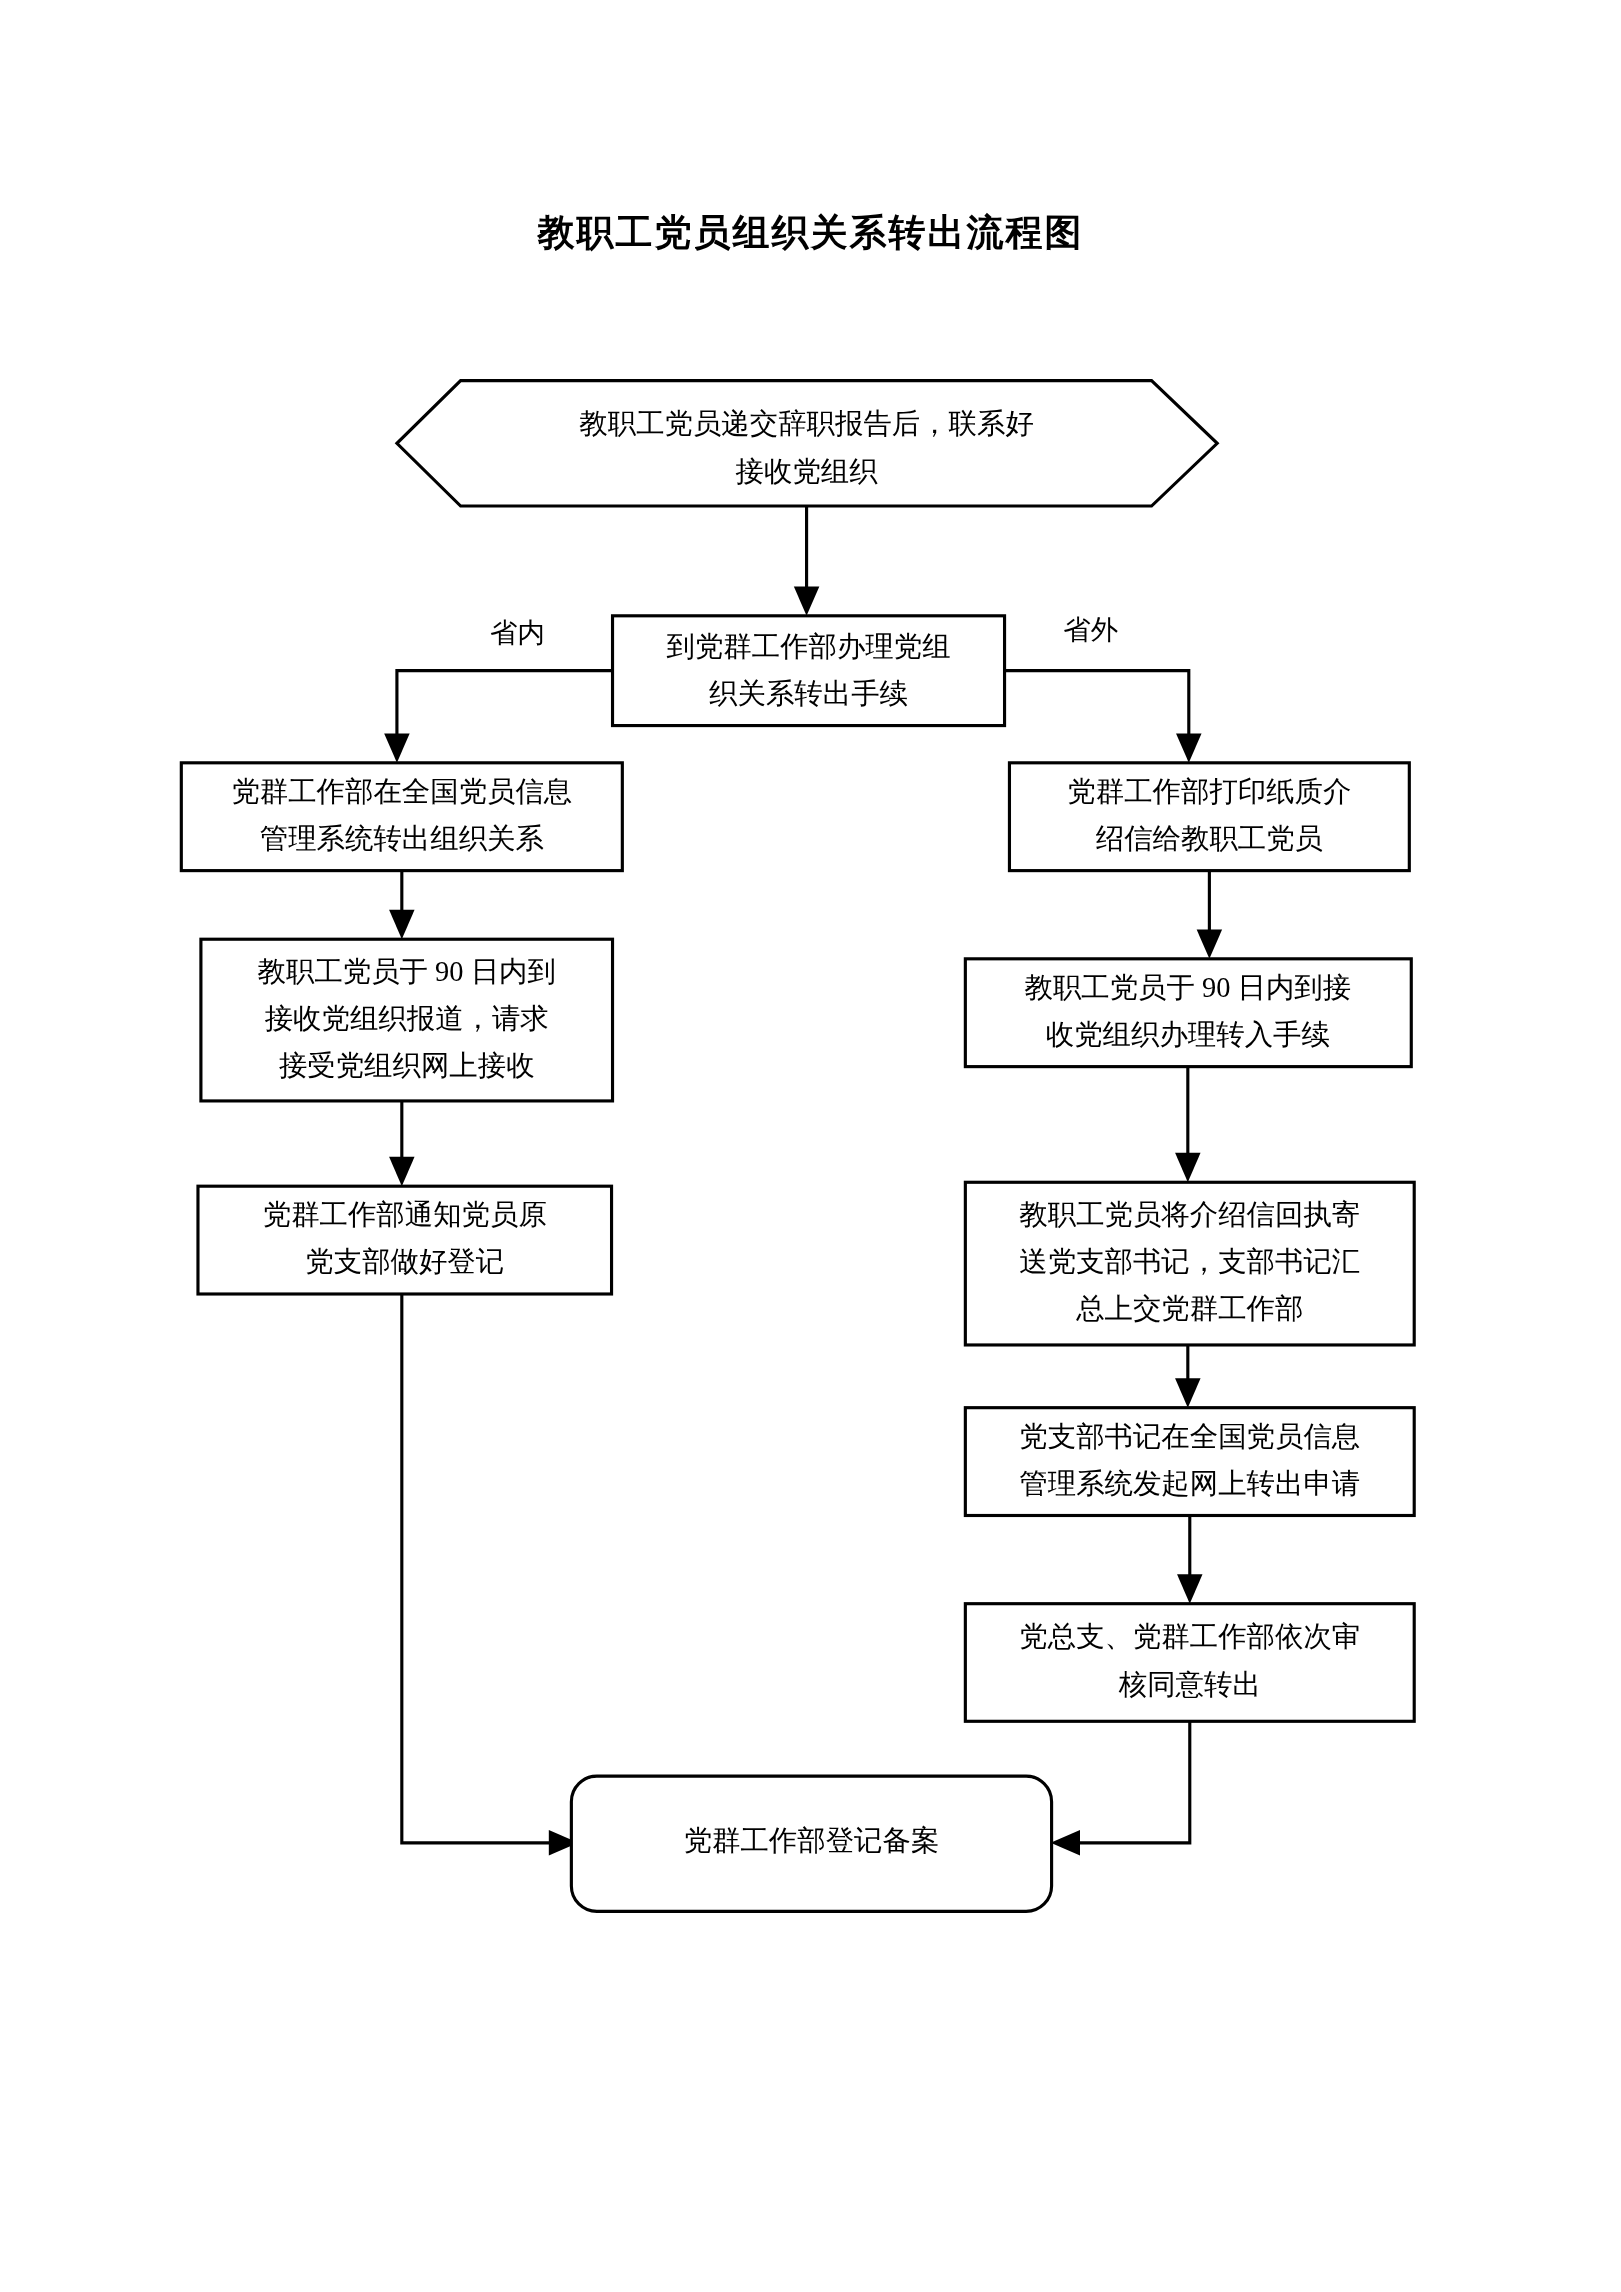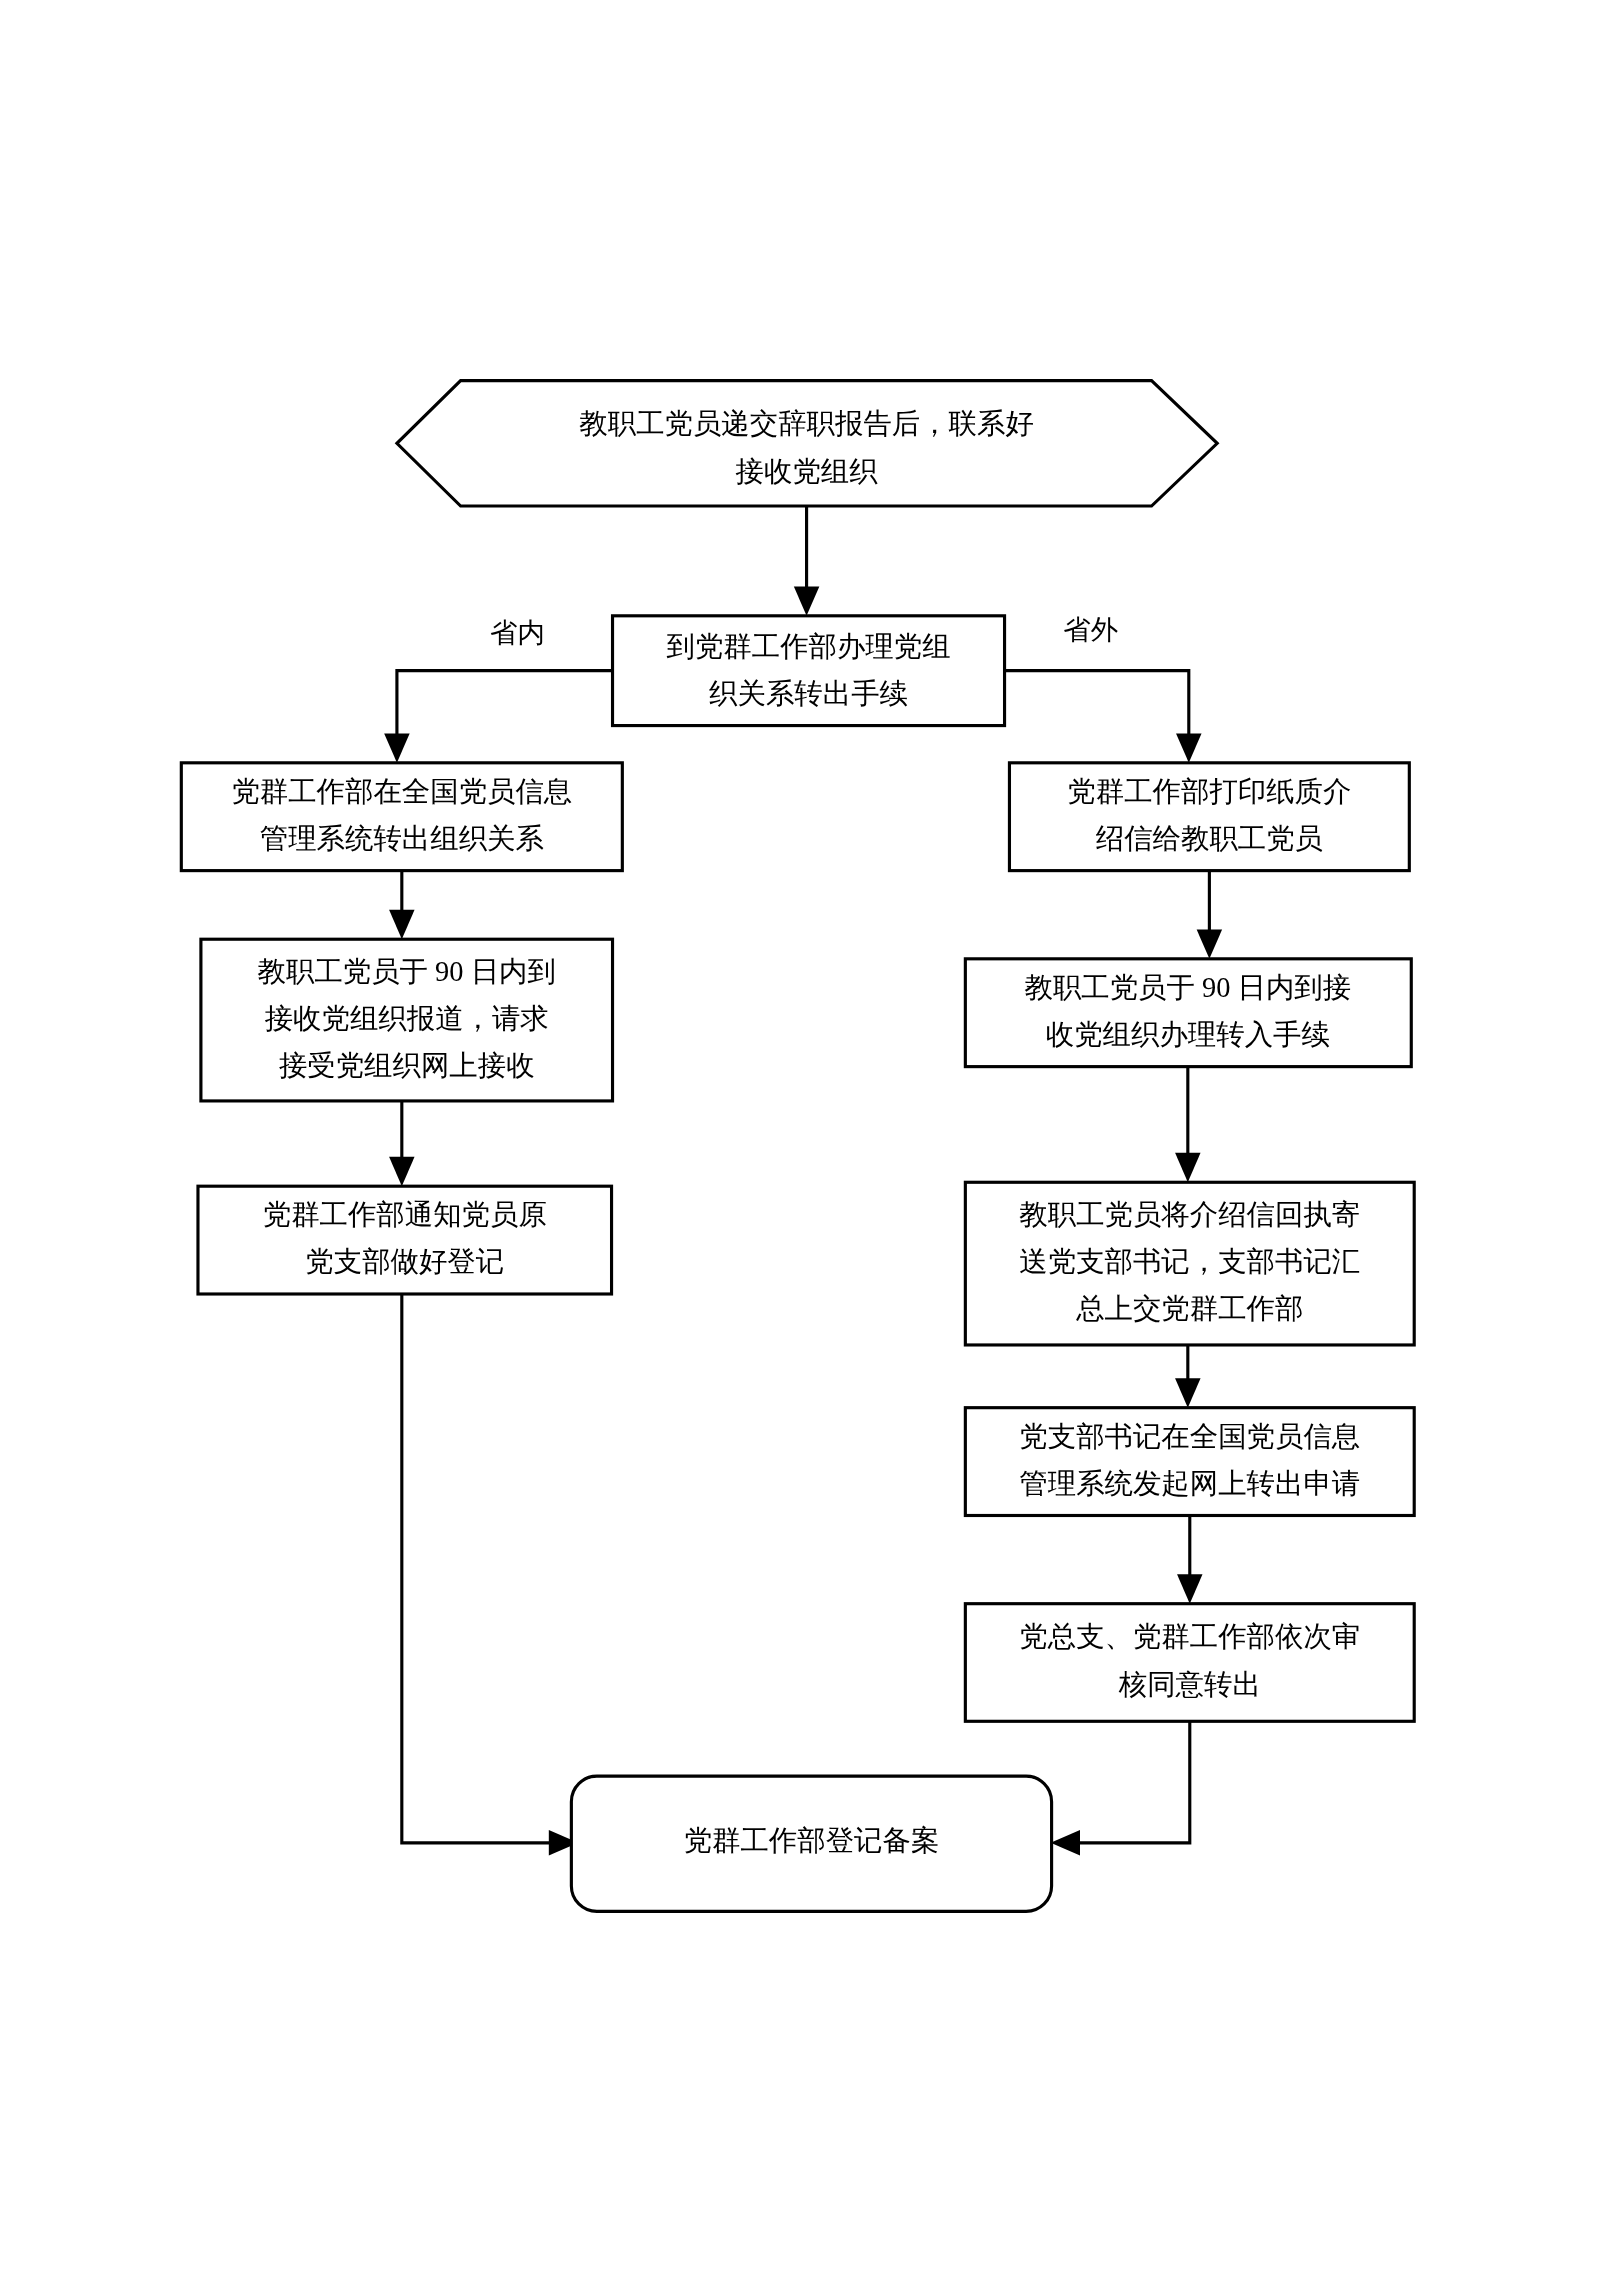--- a/index.html
+++ b/index.html
@@ -66,20 +66,21 @@
     fill: #000000;
     text-anchor: middle;
     dominant-baseline: middle;
   }
 </style>
 </head>
 <body>
 
 <div id="page">
 
+  <div class="title">教职工党员组织关系转出流程图</div>
 
   <svg class="flow" viewBox="0 0 1654 2339" xmlns="http://www.w3.org/2000/svg">
 
     <g>
       <polygon class="shape" points="470,388 1175,388 1242,452 1175,516 470,516 405,452"></polygon>
       <text class="node-text" x="823" y="435">教职工党员递交辞职报告后，联系好</text>
       <text class="node-text" x="823" y="484">接收党组织</text>
     </g>
 
     <g>

